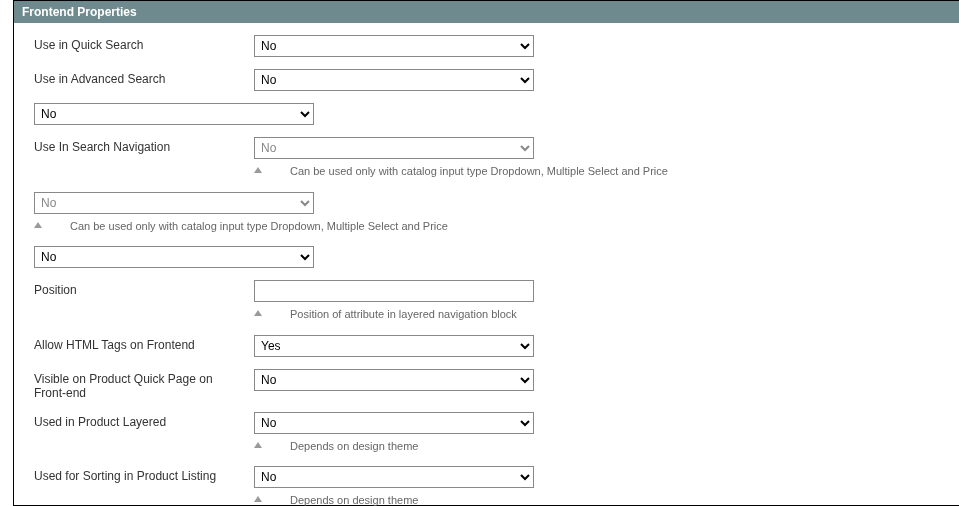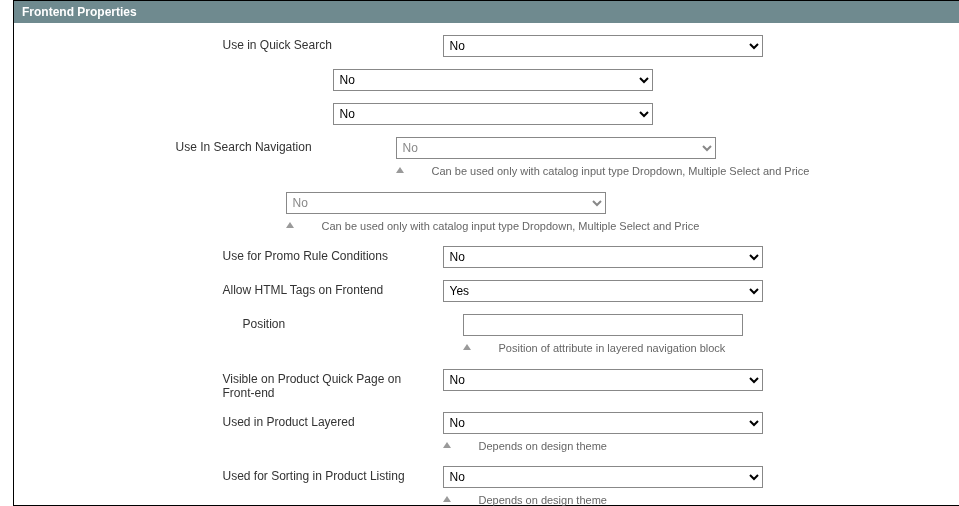--- a/index.html
+++ b/index.html
@@ -22,33 +22,32 @@
     font-weight: bold;
     font-size: 12px;
     padding: 4px 8px;
   }
   .panel-body {
     padding: 12px 20px;
   }
   .form-row {
     display: flex;
     margin-bottom: 12px;
-    justify-content: center;
   }
   .form-label {
     width: 220px;
     padding-right: 10px;
     padding-top: 3px;
     color: #333;
   }
   .form-control {
     flex: 0 0 auto;
   }
   select.wide {
-    width: 320px;
+    width: 280px;
     height: 22px;
     border: 1px solid #888;
     background: #fff;
     font-size: 12px;
     padding: 1px 2px;
   }
   select.disabled {
     color: #888;
   }
   input.wide {
@@ -92,20 +91,21 @@
       <div class="form-label">Use in Quick Search</div>
       <div class="form-control">
         <select class="wide">
           <option selected="">No</option>
           <option>Yes</option>
         </select>
       </div>
     </div>
 
     <div class="form-row">
+      <div class="form-label">Use in Advanced Search</div>
       <div class="form-control">
         <select class="wide">
           <option selected="">No</option>
           <option>Yes</option>
         </select>
       </div>
     </div>
 
     <div class="form-row">
       <div class="form-control">
@@ -137,51 +137,50 @@
           <option>Yes</option>
         </select>
         <div class="hint">
           <span class="tri"></span>
           <span>Can be used only with catalog input type Dropdown, Multiple Select and Price</span>
         </div>
       </div>
     </div>
 
     <div class="form-row">
-      <div class="form-label">Use for Promo Rule Conditions</div>
-      <div class="form-control">
-        <select class="wide">
-          <option selected="">No</option>
-          <option>Yes</option>
-        </select>
+      <div class="form-control">
+        <select class="wide">
+          <option selected="">No</option>
+          <option>Yes</option>
+        </select>
+      </div>
+    </div>
+
+    <div class="form-row">
+      <div class="form-label">Position</div>
+      <div class="form-control">
+        <input type="text" class="wide" value="" style="">
+        <div class="hint">
+          <span class="tri"></span>
+          <span>Position of attribute in layered navigation block</span>
+        </div>
       </div>
     </div>
 
     <div class="form-row">
       <div class="form-label">Allow HTML Tags on Frontend</div>
       <div class="form-control">
         <select class="wide">
           <option selected="">Yes</option>
           <option>No</option>
         </select>
       </div>
     </div>
 
     <div class="form-row">
-      <div class="form-label">Position</div>
-      <div class="form-control">
-        <input type="text" class="wide" value="" style="">
-        <div class="hint">
-          <span class="tri"></span>
-          <span>Position of attribute in layered navigation block</span>
-        </div>
-      </div>
-    </div>
-
-    <div class="form-row">
       <div class="form-label">Visible on Product Quick Page on Front-end</div>
       <div class="form-control">
         <select class="wide">
           <option selected="">No</option>
           <option>Yes</option>
         </select>
       </div>
     </div>
 
     <div class="form-row">

